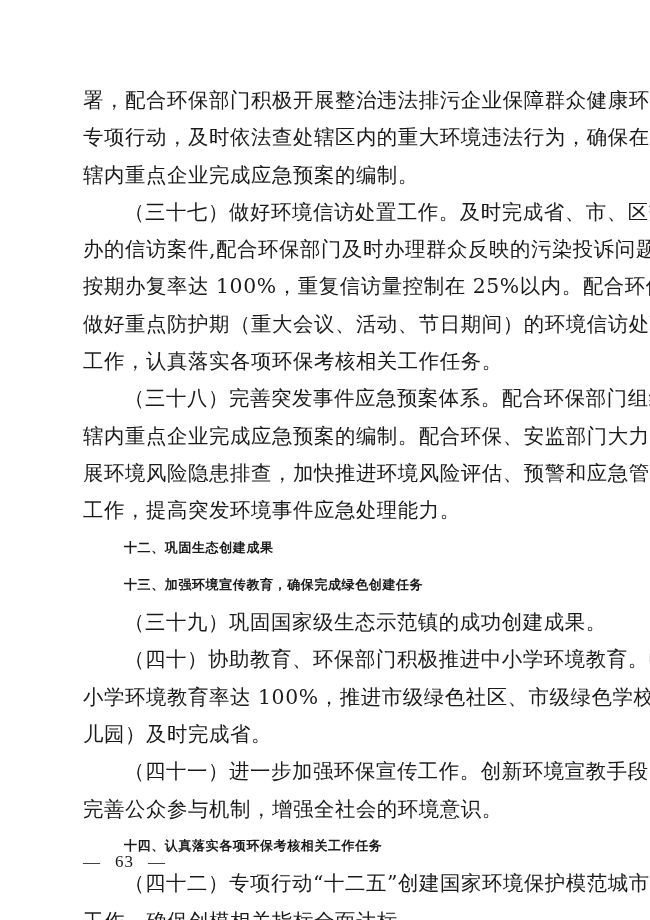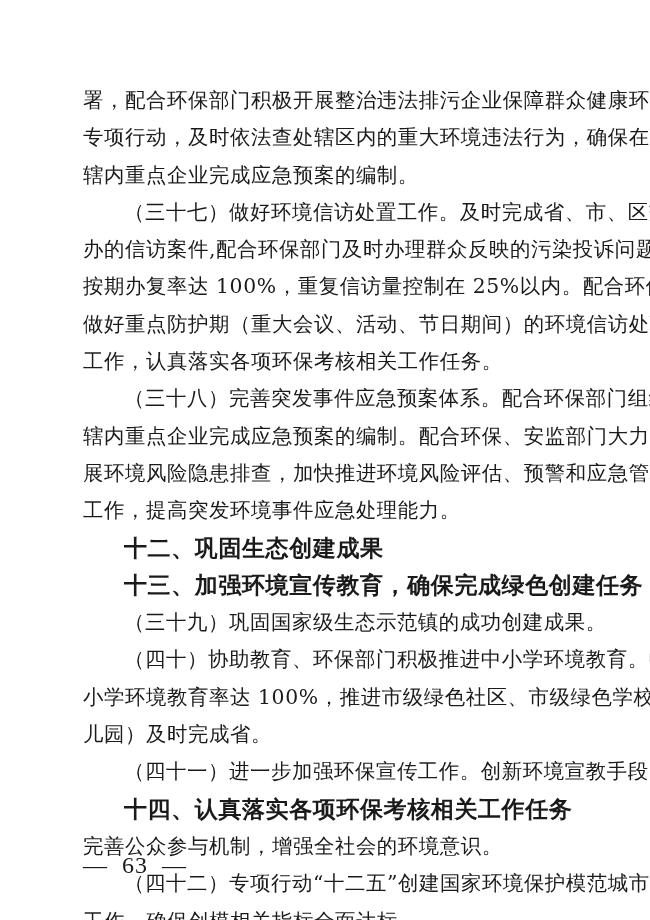--- a/index.html
+++ b/index.html
@@ -2,22 +2,22 @@
 <html><head>
 <meta charset="utf-8">
 <style>
   html, body { margin: 0; padding: 0; background: #ffffff; }
   body { width: 650px; height: 920px; position: relative; overflow: hidden;
          font-family: "DejaVu Serif", "Liberation Serif", serif; color: #1a1a1a; }
   .page { position: absolute; left: 83px; top: 82px; width: 482px; }
   .line { height: 37.3px; line-height: 37.3px; font-size: 20.4px; white-space: nowrap;
           letter-spacing: 0.6px; }
   .indent { padding-left: 41px; }
-  .heading { font-weight: bold; font-family: Liberation Serif, serif; font-size: 23px; }
-  .pagenum { position: absolute; left: 83px; top: 852px; font-size: 24px;
+  .heading { font-weight: bold; font-family: Liberation Mono, monospace; font-size: 13px; }
+  .pagenum { position: absolute; left: 83px; top: 852px; font-size: 17px;
              font-family: "Liberation Serif", serif; letter-spacing: 1px; }
   .pagenum span { display: inline-block; }
   .dash { margin: 0 14px 0 0; }
   .dash2 { margin-left: 14px; }
 </style>
 </head>
 <body>
 
 <div class="page">
   <div class="line">署，配合环保部门积极开展整治违法排污企业保障群众健康环保</div>
@@ -32,22 +32,22 @@
   <div class="line">辖内重点企业完成应急预案的编制。配合环保、安监部门大力开</div>
   <div class="line">展环境风险隐患排查，加快推进环境风险评估、预警和应急管理</div>
   <div class="line">工作，提高突发环境事件应急处理能力。</div>
   <div class="line indent heading">十二、巩固生态创建成果</div>
   <div class="line indent heading">十三、加强环境宣传教育，确保完成绿色创建任务</div>
   <div class="line indent">（三十九）巩固国家级生态示范镇的成功创建成果。</div>
   <div class="line indent">（四十）协助教育、环保部门积极推进中小学环境教育。中</div>
   <div class="line">小学环境教育率达 100%，推进市级绿色社区、市级绿色学校（幼</div>
   <div class="line">儿园）及时完成省。</div>
   <div class="line indent">（四十一）进一步加强环保宣传工作。创新环境宣教手段，</div>
+  <div class="line">完善公众参与机制，增强全社会的环境意识。</div>
   <div class="line indent heading">十四、认真落实各项环保考核相关工作任务</div>
-  <div class="line">完善公众参与机制，增强全社会的环境意识。</div>
   <div class="line indent">（四十二）专项行动“十二五”创建国家环境保护模范城市</div>
   <div class="line">工作，确保创模相关指标全面达标。</div>
 
 </div>
 
 <div class="pagenum">
   <span class="dash">—</span><span>63</span><span class="dash2">—</span>
 </div>
 
 </body></html>

